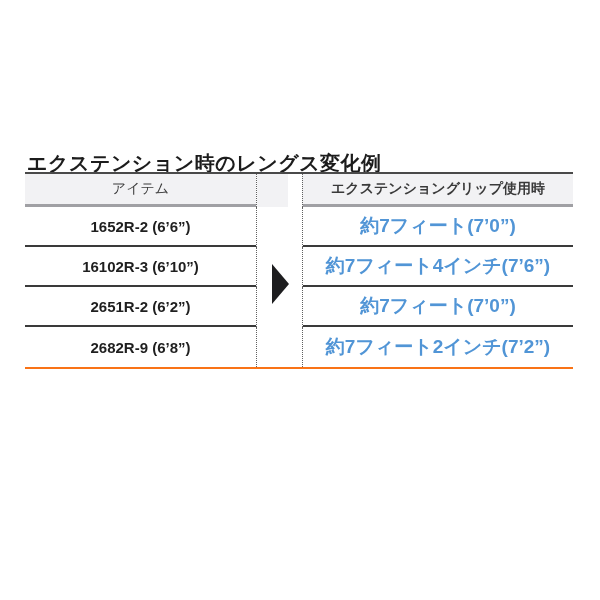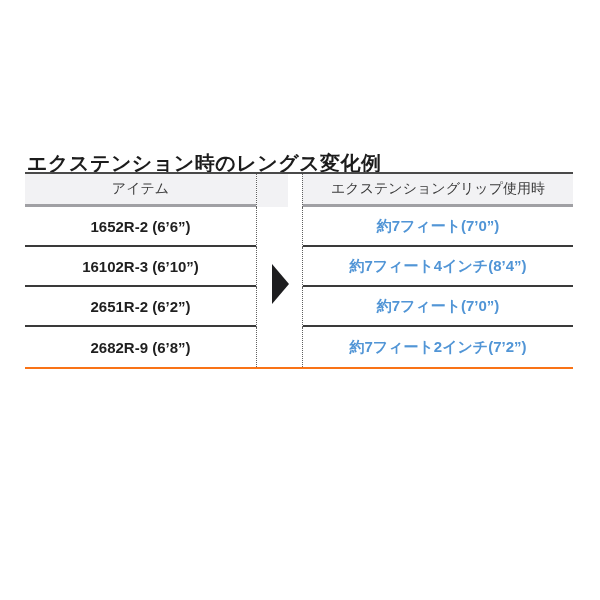--- a/index.html
+++ b/index.html
@@ -41,39 +41,39 @@
     box-sizing: border-box;
     display: flex;
     align-items: center;
     justify-content: center;
     white-space: nowrap;
   }
   .c-left  { width: 231px; }
   .c-gap   { width: 47px;
              border-left: 1px dotted #606060;
              border-right: 1px dotted #606060; }
-  .c-right { width: 270px; }
+  .c-right { width: 270px; font-weight: bold; }
 
   .header-row { height: 33px; }
   .header-row .cell { background: #f2f2f4; font-size: 14px; color: #3a3a3a; }
   .header-row .c-left,
   .header-row .c-right { border-bottom: 3px solid #a0a0a4; }
   .header-row .c-gap {
     background: linear-gradient(to right, #f2f2f4 0px, #f2f2f4 31px, #ffffff 31px, #ffffff 100%);
   }
 
   .data-row { height: 40px; }
   .data-row .item-cell {
     font-size: 15px;
     font-weight: bold;
     color: #1f1f1f;
     text-align: right;
   }
   .data-row .value-cell {
-    font-size: 15px;
+    font-size: 19px;
     font-weight: bold;
     color: #5195d6;
   }
   .data-row.bordered .c-left,
   .data-row.bordered .c-right {
     border-bottom: 2px solid #3a3a3a;
   }
 
   .arrow-right {
     position: absolute;
@@ -103,21 +103,21 @@
 
     <div class="t-row data-row bordered">
       <div class="cell c-left item-cell">1652R-2 (6’6”)</div>
       <div class="cell c-gap"></div>
       <div class="cell c-right value-cell">約7フィート(7’0”)</div>
     </div>
 
     <div class="t-row data-row bordered">
       <div class="cell c-left item-cell">16102R-3 (6’10”)</div>
       <div class="cell c-gap"></div>
-      <div class="cell c-right value-cell">約7フィート4インチ(8’4”)</div>
+      <div class="cell c-right value-cell">約7フィート4インチ(7’6”)</div>
     </div>
 
     <div class="t-row data-row bordered">
       <div class="cell c-left item-cell">2651R-2 (6’2”)</div>
       <div class="cell c-gap"></div>
       <div class="cell c-right value-cell">約7フィート(7’0”)</div>
     </div>
 
     <div class="t-row data-row">
       <div class="cell c-left item-cell">2682R-9 (6’8”)</div>

